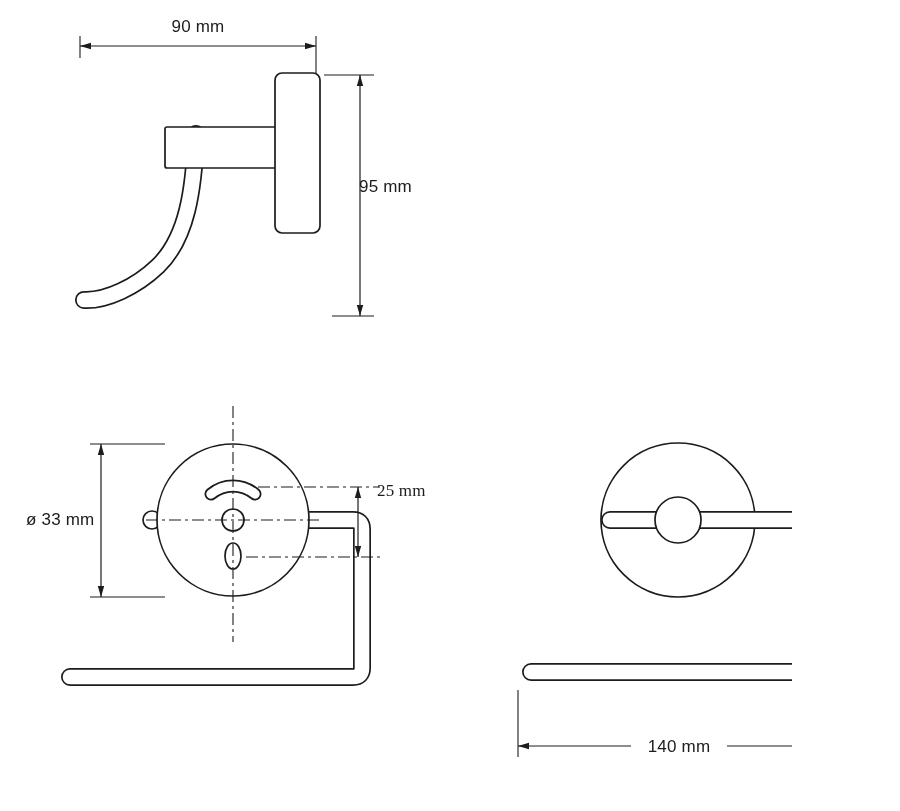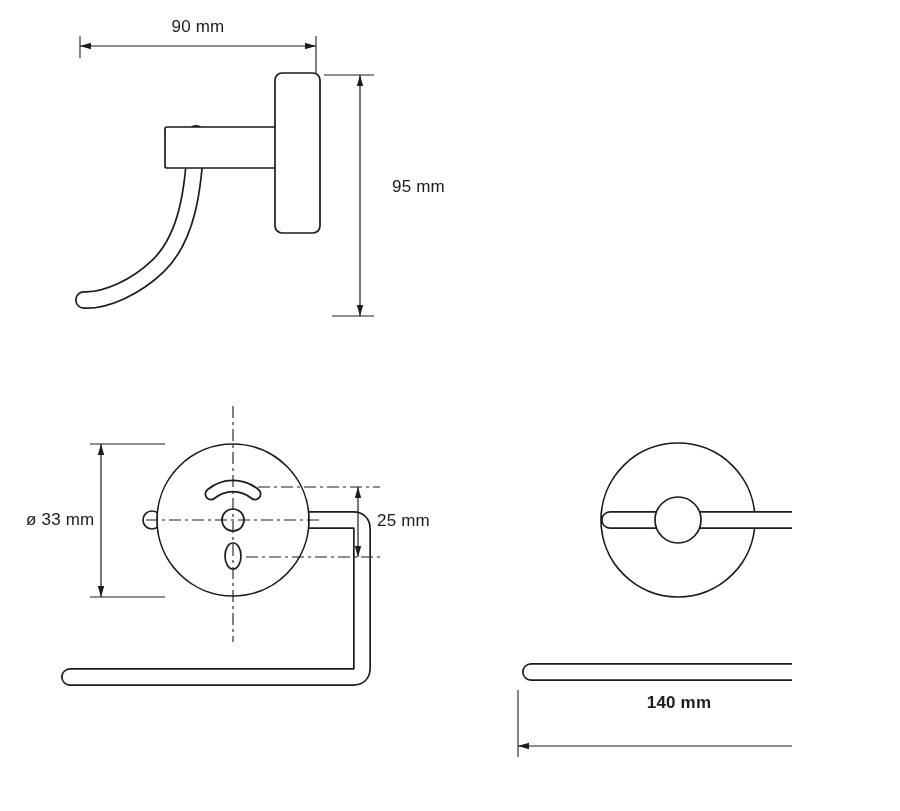--- a/index.html
+++ b/index.html
@@ -111,21 +111,21 @@
       <g>
         <line class="ext" x1="518" y1="690" x2="518" y2="757"></line>
         <line class="ext" x1="827" y1="690" x2="827" y2="757"></line>
         <line class="thin" x1="518" y1="746" x2="827" y2="746" marker-start="url(#arrow)" marker-end="url(#arrow)"></line>
       </g>
     </g>
   </svg>
 
   <div class="dim-label center" style="left:156px; top:17px; width:84px;">90 mm</div>
 
-  <div class="dim-label" style="left:392px; top:177px;">95 mm</div>
+  <div class="dim-label" style="left:359px; top:177px;">95 mm</div>
 
   <div class="dim-label" style="left:26px; top:510px;">ø 33 mm</div>
 
-  <div class="dim-label" style="left:377px; top:511px;">25 mm</div>
+  <div class="dim-label" style="left:377px; top:481px;font-family:Liberation Serif, serif;">25 mm</div>
 
-  <div class="dim-label center onwhite" style="left:631px; top:693px; width:84px;font-weight:bold;">140 mm</div>
+  <div class="dim-label center onwhite" style="left:631px; top:737px; width:84px;">140 mm</div>
 
 </div>
 
 </body></html>

